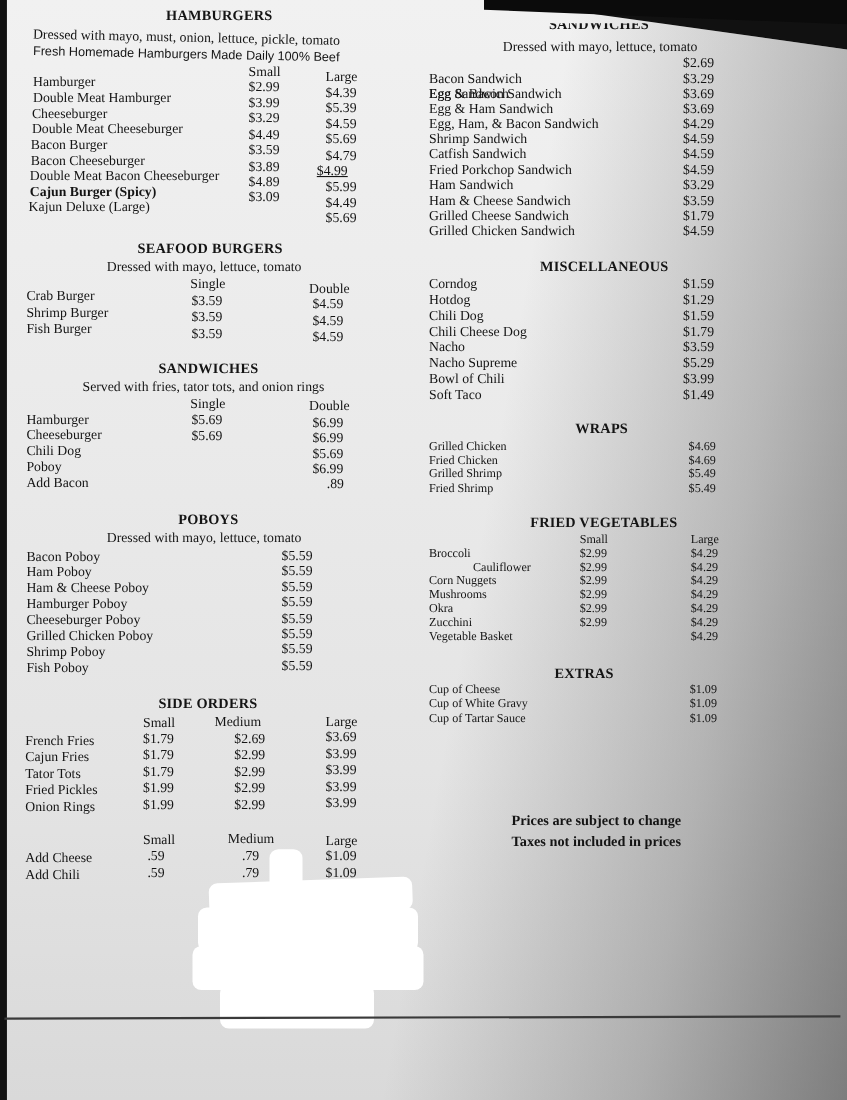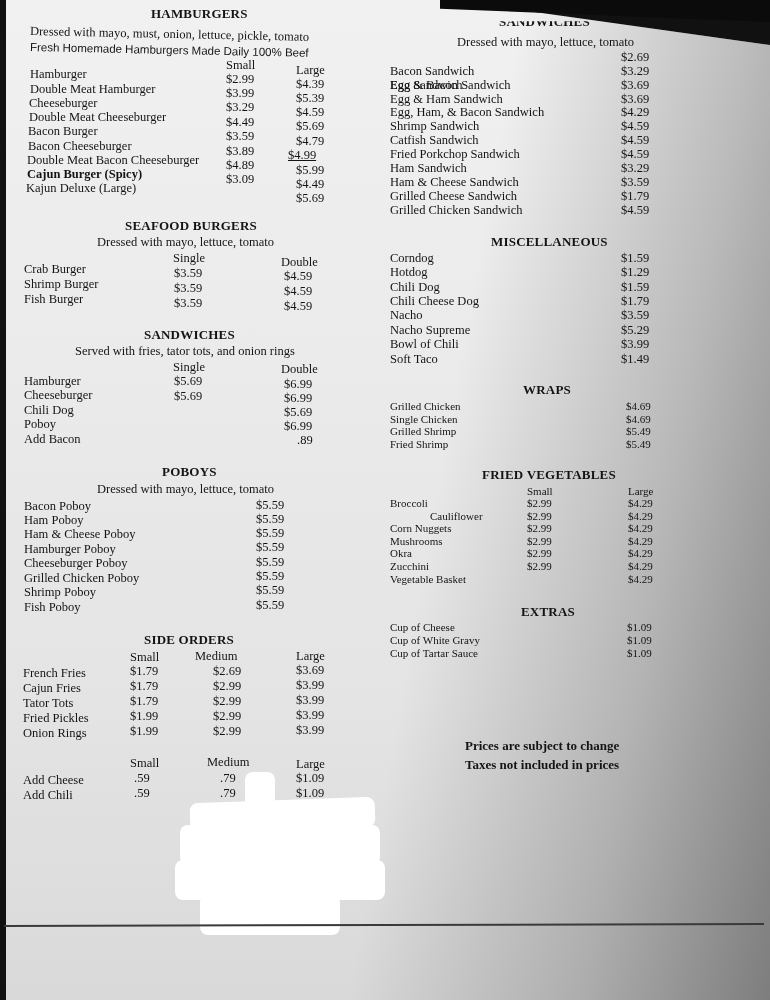--- a/index.html
+++ b/index.html
@@ -237,21 +237,21 @@
   <div class="row" style="left:390px; top:337px;">Bowl of Chili</div>
   <div class="row" style="left:621px; top:337px;">$3.99</div>
   <div class="row" style="left:390px; top:352px;">Soft Taco</div>
   <div class="row" style="left:621px; top:352px;">$1.49</div>
 </div>
 
 <div>
   <div class="hdr" style="left:523px; top:382px;">WRAPS</div>
   <div class="row sm" style="left:390px; top:400px;">Grilled Chicken</div>
   <div class="row sm" style="left:626px; top:400px;">$4.69</div>
-  <div class="row sm" style="left:390px; top:413px;">Single Chicken</div>
+  <div class="row sm" style="left:390px; top:413px;">Fried Chicken</div>
   <div class="row sm" style="left:626px; top:413px;">$4.69</div>
   <div class="row sm" style="left:390px; top:425px;">Grilled Shrimp</div>
   <div class="row sm" style="left:626px; top:425px;">$5.49</div>
   <div class="row sm" style="left:390px; top:438px;">Fried Shrimp</div>
   <div class="row sm" style="left:626px; top:438px;">$5.49</div>
 </div>
 
 <div>
   <div class="hdr" style="left:482px; top:467px;">FRIED VEGETABLES</div>
   <div class="col sm" style="left:527px; top:485px;">Small</div>
@@ -272,21 +272,21 @@
   <div class="row sm" style="left:527px; top:547px;">$2.99</div>
   <div class="row sm" style="left:628px; top:547px;">$4.29</div>
   <div class="row sm" style="left:390px; top:560px;">Zucchini</div>
   <div class="row sm" style="left:527px; top:560px;">$2.99</div>
   <div class="row sm" style="left:628px; top:560px;">$4.29</div>
   <div class="row sm" style="left:390px; top:573px;">Vegetable Basket</div>
   <div class="row sm" style="left:628px; top:573px;">$4.29</div>
 </div>
 
 <div>
-  <div class="hdr" style="left:521px; top:604px;">EXTRAS</div>
+  <div class="hdr" style="left:504px; top:604px;">EXTRAS</div>
   <div class="row sm" style="left:390px; top:621px;">Cup of Cheese</div>
   <div class="row sm" style="left:627px; top:621px;">$1.09</div>
   <div class="row sm" style="left:390px; top:634px;">Cup of White Gravy</div>
   <div class="row sm" style="left:627px; top:634px;">$1.09</div>
   <div class="row sm" style="left:390px; top:647px;">Cup of Tartar Sauce</div>
   <div class="row sm" style="left:627px; top:647px;">$1.09</div>
 </div>
 
 <div>
   <div class="note" style="left:465px; top:738px;">Prices are subject to change</div>

